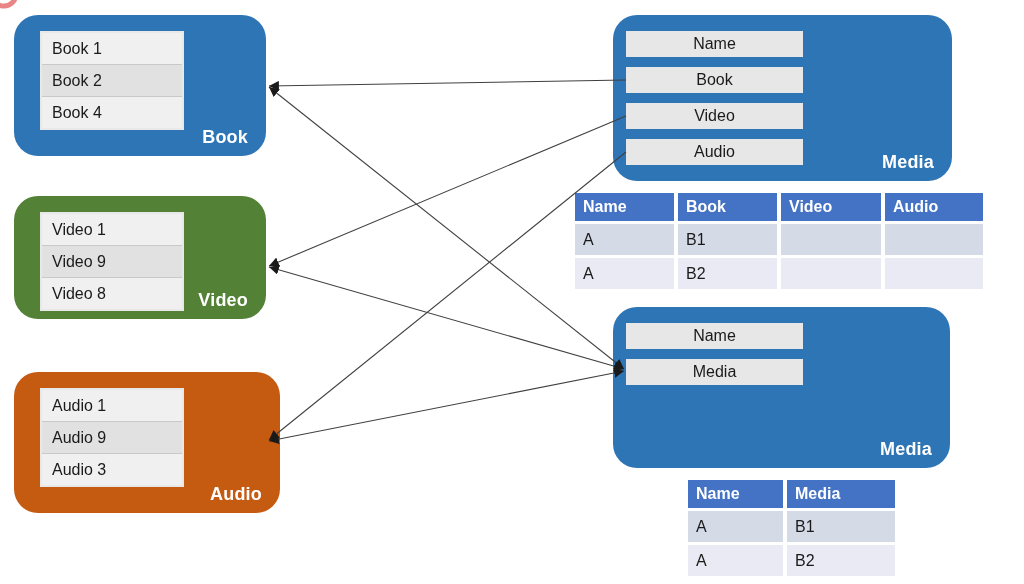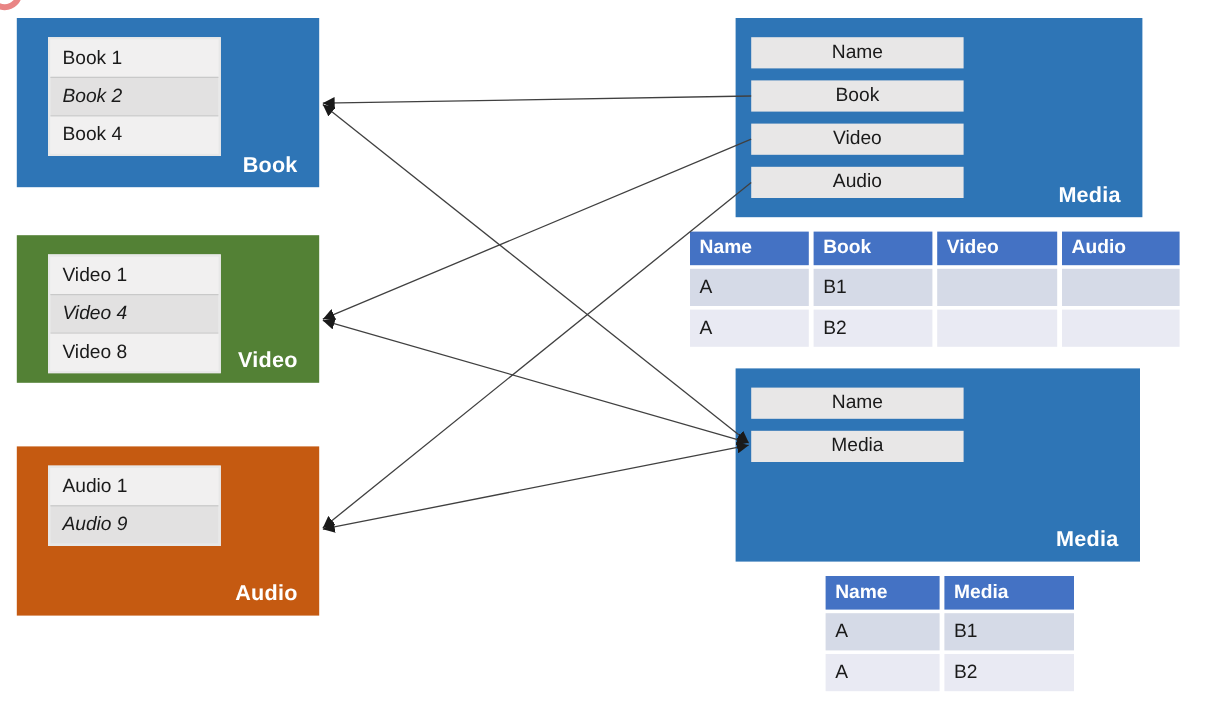--- a/index.html
+++ b/index.html
@@ -1,39 +1,39 @@
 <!DOCTYPE html>
 <html><head>
 <meta charset="utf-8">
 <style>
   html,body{margin:0;padding:0;background:#ffffff;}
   .canvas{
     position:relative;width:1024px;height:584px;background:#ffffff;
     overflow:hidden;font-family:"Liberation Sans",sans-serif;color:#1a1a1a;
   }
   
-  .entity{position:absolute;}
+  .entity{position:absolute;border-radius:24px;}
   .entity.blue{background:#2e75b6;}
   .entity.green{background:#538135;}
-  .entity.orange{background:#c55a11;}
+  .entity.orange{background:#c55a11;padding-left:14px;}
   .entity-label{
     position:absolute;right:18px;bottom:8px;color:#ffffff;
     font-weight:bold;font-size:18px;letter-spacing:.2px;
   }
   
   .item-list{
     position:absolute;left:26px;top:16px;width:140px;
     border:2px solid #e8e8e8;background:#f1f0f0;
   }
   .item{
     height:31px;line-height:31px;padding-left:10px;font-size:16px;
     background:#f1f0f0;border-top:1px solid #c9c9c9;
   }
   .item:first-child{border-top:none;}
-  .item.alt{background:#e2e1e1;font-style:italic;}
+  .item.alt{background:#e2e1e1;}
   
   .fields{position:absolute;left:13px;top:16px;display:flex;flex-direction:column;gap:10px;}
   .field{
     width:177px;height:26px;line-height:26px;text-align:center;
     background:#e8e7e7;font-size:16px;
   }
   
   .dtable{position:absolute;display:grid;column-gap:4px;row-gap:3px;}
   .dtable .th{
     background:#4472c4;color:#ffffff;font-weight:bold;font-size:16px;
@@ -68,30 +68,31 @@
       <div class="item">Book 1</div>
       <div class="item alt">Book 2</div>
       <div class="item">Book 4</div>
     </div>
     <div class="entity-label">Book</div>
   </div>
 
   <div class="entity green" id="video-box">
     <div class="item-list">
       <div class="item">Video 1</div>
-      <div class="item alt">Video 4</div>
+      <div class="item alt">Video 9</div>
       <div class="item">Video 8</div>
     </div>
     <div class="entity-label">Video</div>
   </div>
 
   <div class="entity orange" id="audio-box">
     <div class="item-list">
       <div class="item">Audio 1</div>
       <div class="item alt">Audio 9</div>
+      <div class="item">Audio 3</div>
     </div>
     <div class="entity-label">Audio</div>
   </div>
 
   <div class="entity blue" id="media-box-top">
     <div class="fields">
       <div class="field">Name</div>
       <div class="field">Book</div>
       <div class="field">Video</div>
       <div class="field">Audio</div>

